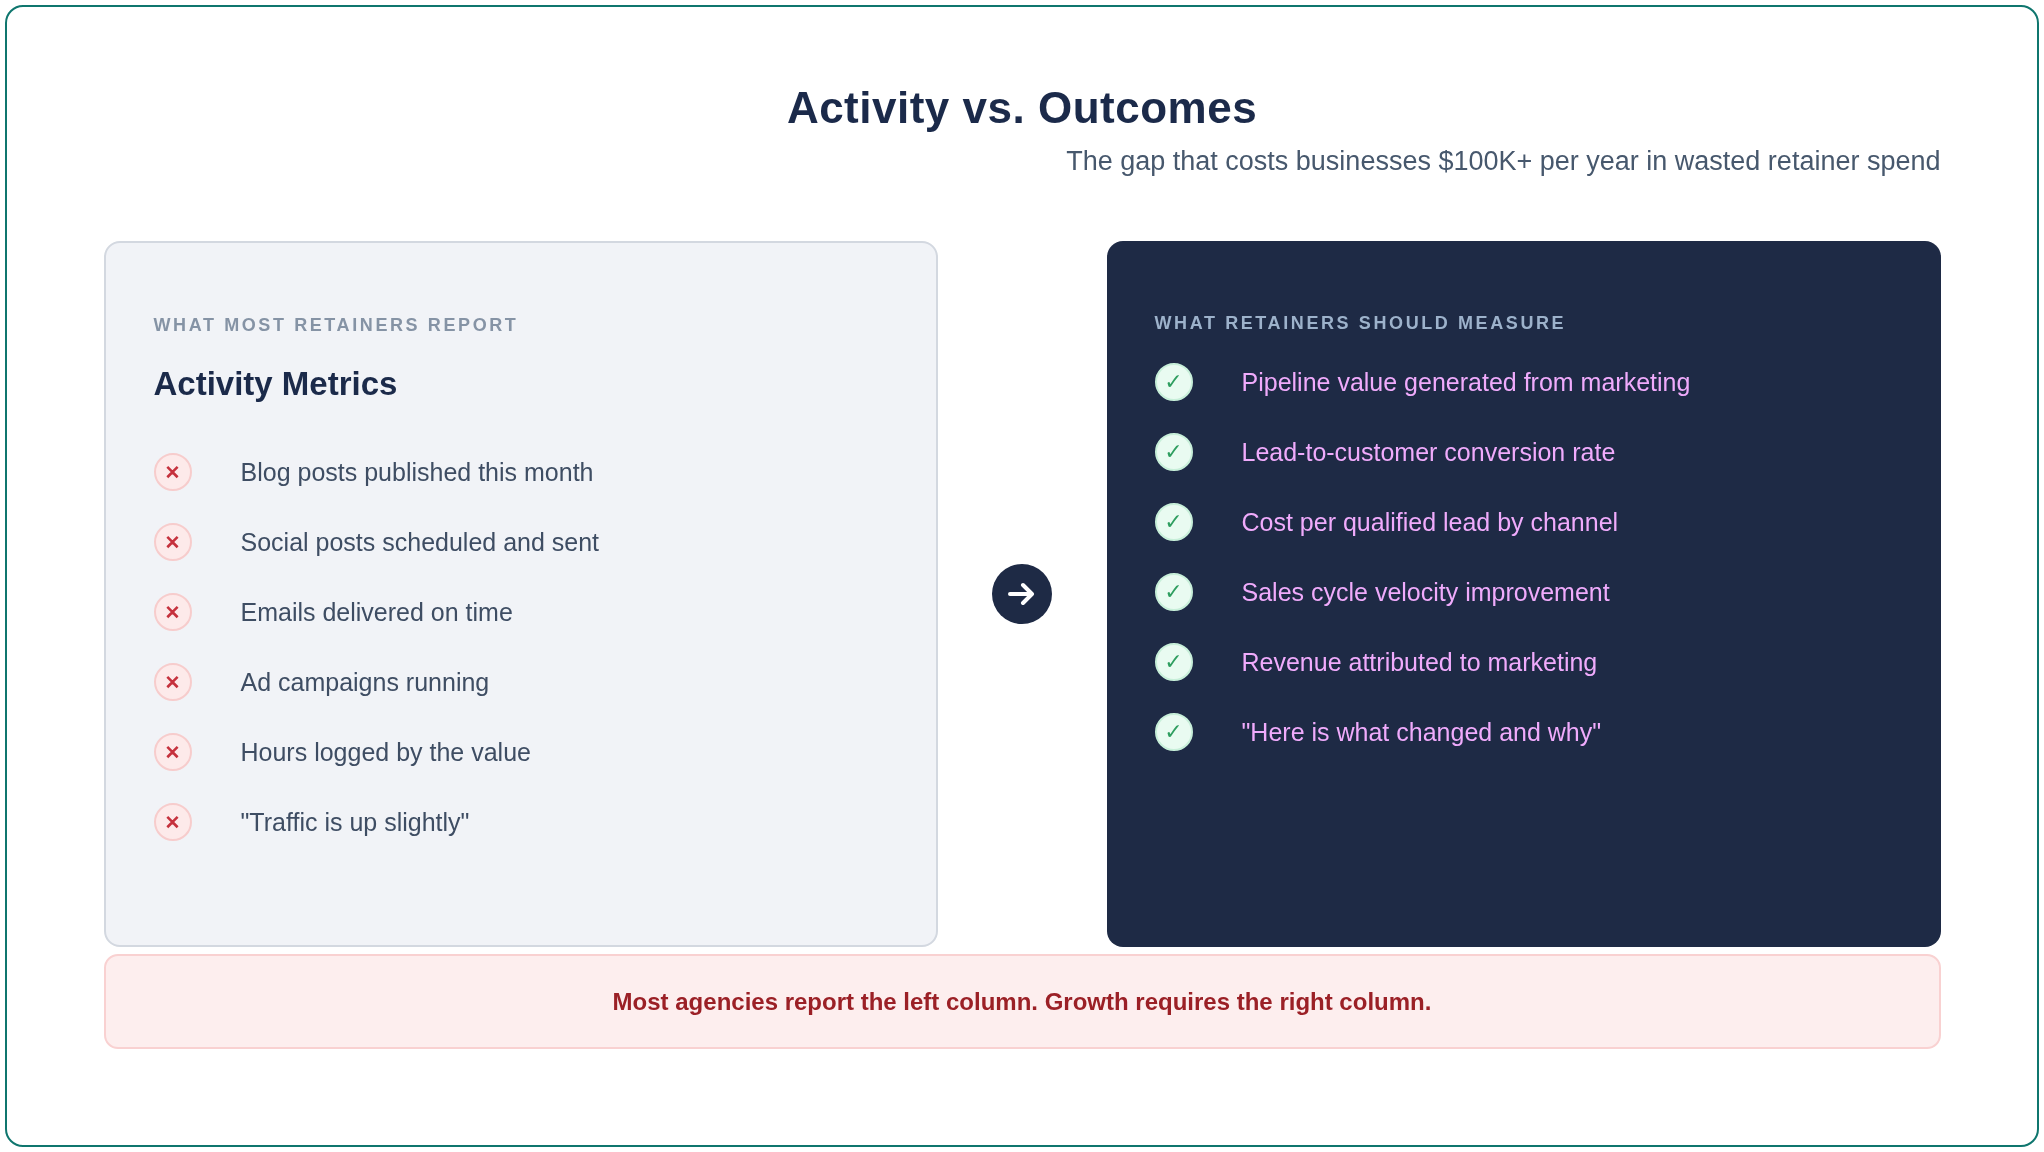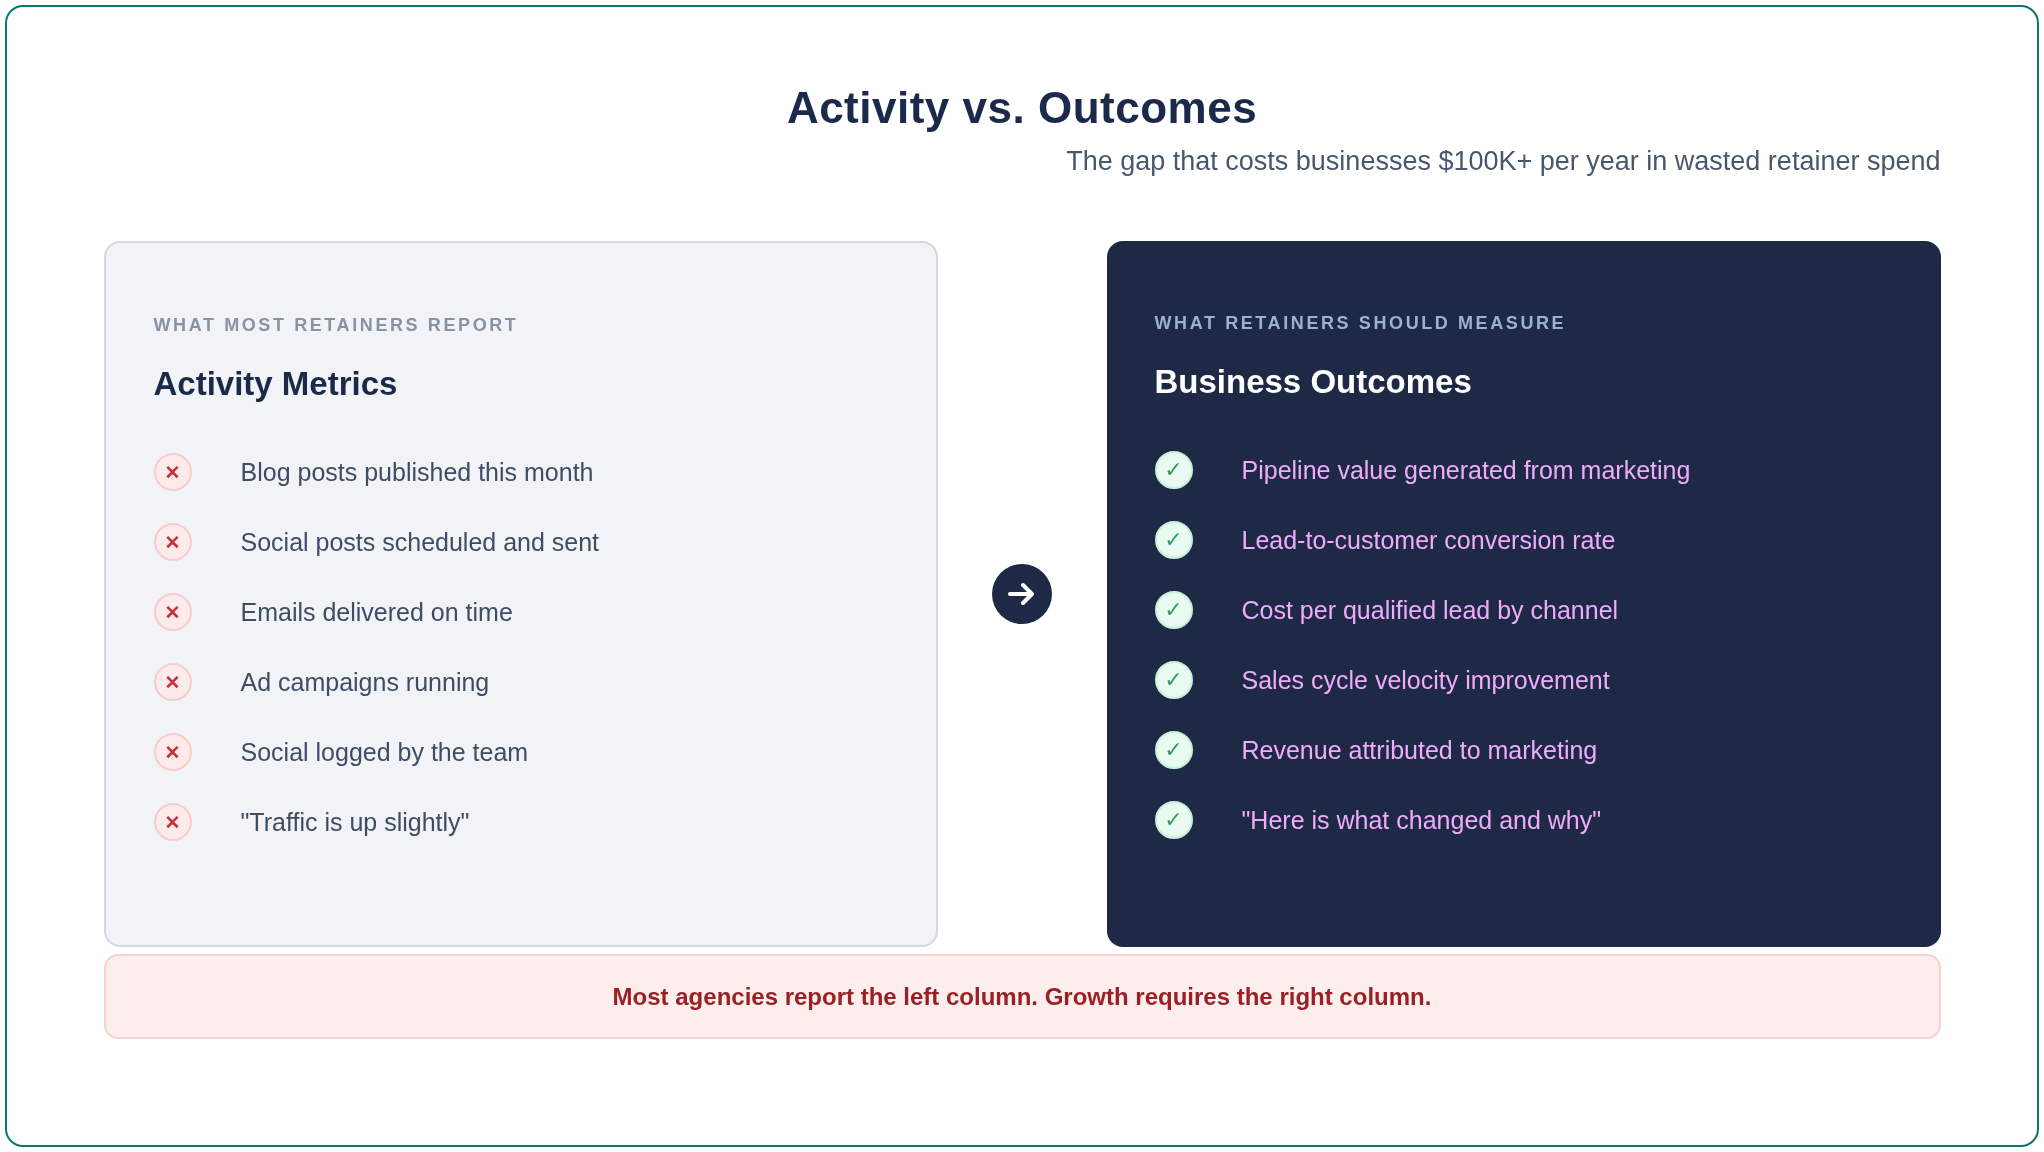--- a/index.html
+++ b/index.html
@@ -107,21 +107,21 @@
   .arrow-circle {
     width: 60px; height: 60px;
     border-radius: 50%;
     background: #1e2a45;
     display: flex;
     align-items: center;
     justify-content: center;
   }
   .banner {
     margin-top: 61px;
-    height: 85px;
+    height: 95px;
     background: #fdeeee;
     border: 2px solid #f9d1d1;
     border-radius: 14px;
     display: flex;
     align-items: center;
     justify-content: center;
   }
   .banner-text {
     font-size: 24px;
     font-weight: bold;
@@ -154,39 +154,38 @@
         <div class="item">
           <span class="badge badge-x">✕</span>
           <span class="item-text">Emails delivered on time</span>
         </div>
         <div class="item">
           <span class="badge badge-x">✕</span>
           <span class="item-text">Ad campaigns running</span>
         </div>
         <div class="item">
           <span class="badge badge-x">✕</span>
-          <span class="item-text">Social logged by the team</span>
+          <span class="item-text">Hours logged by the value</span>
         </div>
         <div class="item">
           <span class="badge badge-x">✕</span>
           <span class="item-text">"Traffic is up slightly"</span>
         </div>
       </div>
 
       <div class="arrow-col">
         <div class="arrow-circle">
           <svg width="30" height="26" viewBox="0 0 30 26" aria-hidden="true">
             <path d="M3 13 H24 M16 4 L25 13 L16 22" fill="none" stroke="#ffffff" stroke-width="4" stroke-linecap="round" stroke-linejoin="round"></path>
           </svg>
         </div>
       </div>
 
       <div class="card card-right">
         <div class="eyebrow">WHAT RETAINERS SHOULD MEASURE</div>
-        <div class="card-title">Business Outcomes</div>
 
         <div class="item">
           <span class="badge badge-check">✓</span>
           <span class="item-text">Pipeline value generated from marketing</span>
         </div>
         <div class="item">
           <span class="badge badge-check">✓</span>
           <span class="item-text">Lead-to-customer conversion rate</span>
         </div>
         <div class="item">

